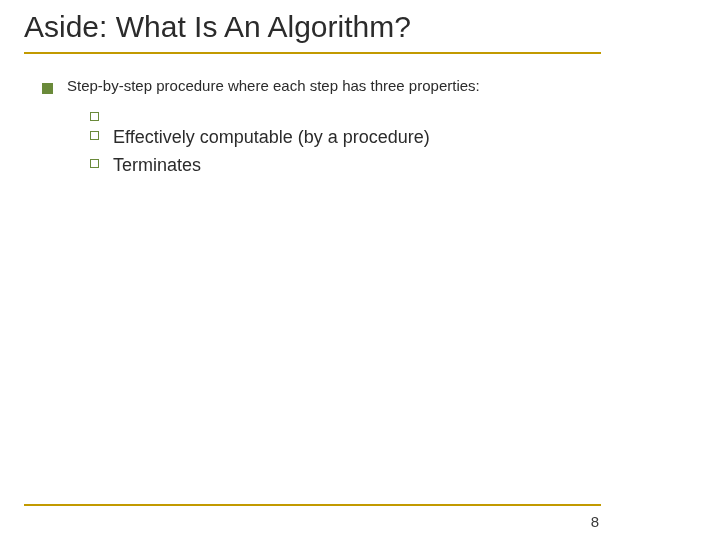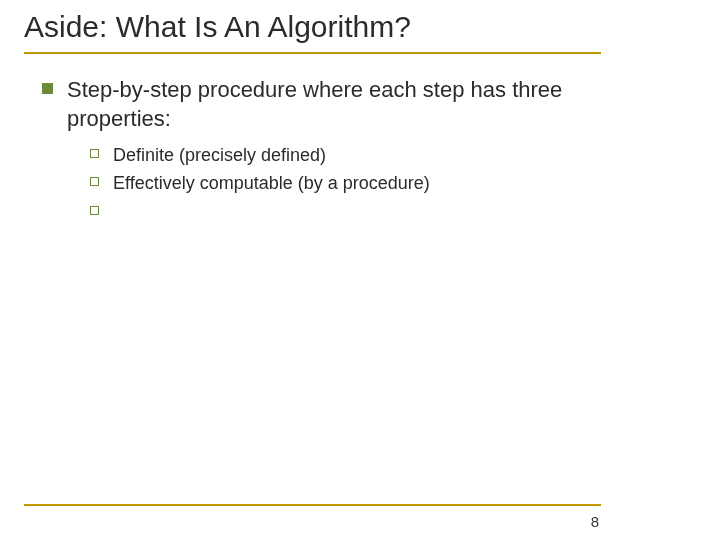--- a/index.html
+++ b/index.html
@@ -39,21 +39,21 @@
     margin-bottom: 10px;
   }
   .bullet-sq {
     width: 11px;
     height: 11px;
     background: #6a8a3a;
     margin-top: 7px;
     flex: 0 0 auto;
   }
   .lvl1-text {
-    font-size: 22px;
+    font-size: 15px;
     color: #2b2b2b;
     line-height: 1.3;
   }
   .sublist {
     margin-top: 6px;
     padding-left: 48px;
   }
   .lvl2 {
     display: flex;
     align-items: flex-start;
@@ -98,27 +98,27 @@
 
   <div class="content">
     <div class="lvl1">
       <div class="bullet-sq"></div>
       <div class="lvl1-text">Step-by-step procedure where each step has three properties:</div>
     </div>
 
     <div class="sublist">
       <div class="lvl2">
         <div class="bullet-open"></div>
-        <div class="lvl2-text">Definite (precisely defined)</div>
       </div>
       <div class="lvl2">
         <div class="bullet-open"></div>
         <div class="lvl2-text">Effectively computable (by a procedure)</div>
       </div>
       <div class="lvl2">
         <div class="bullet-open"></div>
+        <div class="lvl2-text">Terminates</div>
       </div>
     </div>
   </div>
 
   <hr class="hr-bottom">
   <div class="pagenum">8</div>
 </div>
 
 </body></html>

